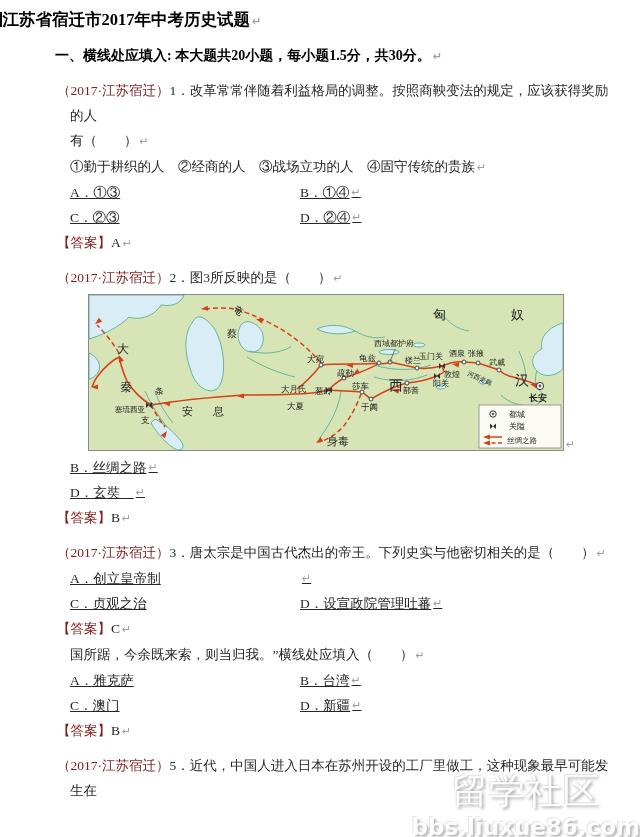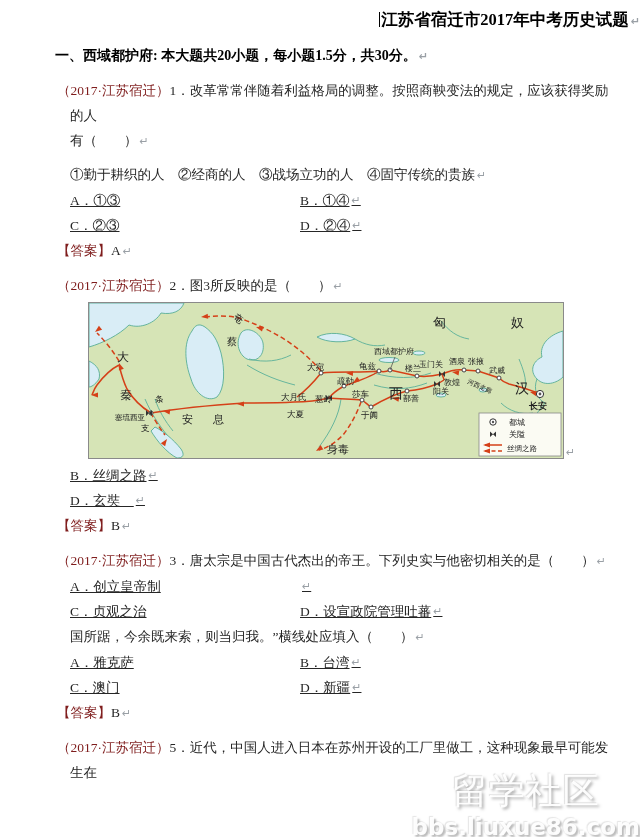--- a/index.html
+++ b/index.html
@@ -1,23 +1,23 @@
 <!DOCTYPE html>
 <html><head>
 <meta charset="utf-8">
 <style>
   html,body{margin:0;padding:0;width:640px;height:837px;overflow:hidden;background:#fff;}
   body{font-family:"Liberation Serif","DejaVu Serif",serif;color:#262626;font-size:13.5px;position:relative;}
   .doc{padding-top:8px;}
-  .title{ text-align:right;font-weight:bold;font-size:16.5px;color:#000;line-height:24px;}
+  .title{ text-align:left;font-weight:bold;font-size:16.5px;color:#000;line-height:24px;}
   .caret{display:inline-block;width:1.5px;height:15px;background:#000;vertical-align:-2px;margin-right:1px;}
   .section{font-weight:bold;font-size:14px;color:#000;margin:10px 0 0 55px;line-height:24px;}
   .stem{margin:9px 28px 0 70px;text-indent:-13px;line-height:25px;}
   .stem-cont{margin:0 28px 0 70px;line-height:25px;}
-  .subline{margin:8px 0 0 70px;line-height:25px;}
+  .subline{margin:0 0 0 70px;line-height:25px;}
   .opts{display:flex;margin:0 0 0 70px;line-height:25px;text-decoration:underline;}
   .col-a{width:230px;}
   .answer{margin:0 17px 0 57px;line-height:25px;}
   .red{color:#7f1d1d;}
   .pil{color:#9aa0a6;font-family:"DejaVu Sans",sans-serif;font-size:11px;margin-left:2px;}
   .maprow{display:flex;align-items:flex-end;margin:3px 0 4px 88px;}
   .map-frame{width:474px;height:155px;border:1px solid #8a8a8a;background:#d6e4b6;}
   .map-frame svg{display:block;}
   .wm{position:absolute;right:0px;bottom:-3px;text-align:center;font-family:"DejaVu Sans",sans-serif;pointer-events:none;}
   .wm1{font-size:36px;font-weight:normal;letter-spacing:1px;color:rgba(255,255,255,0.95);
@@ -25,21 +25,21 @@
   .wm2{font-size:23px;font-weight:bold;color:rgba(255,255,255,0.95);
        text-shadow:2px 2px 2px rgba(140,140,140,0.6), -1px -1px 1px rgba(190,190,190,0.4);line-height:26px;}
 </style>
 </head>
 <body>
 
 <div class="doc">
 
   <div class="title"><span class="caret"></span><span>江苏省宿迁市2017年中考历史试题</span><span class="pil">↵</span></div>
 
-  <div class="section"><span>一、西域都护府: 本大题共20小题，每小题1.5分，共30分。</span><span class="pil">↵</span></div>
+  <div class="section"><span>一、横线处应填入: 本大题共20小题，每小题1.5分，共30分。</span><span class="pil">↵</span></div>
 
   <div>
     <p class="stem"><span class="red">（2017·江苏宿迁）</span><span>1．改革常常伴随着利益格局的调整。按照商鞅变法的规定，应该获得奖励的人</span></p>
     <p class="stem-cont"><span>有（　　）</span><span class="pil">↵</span></p>
     <div class="subline"><span>①勤于耕织的人　②经商的人　③战场立功的人　④固守传统的贵族</span><span class="pil">↵</span></div>
     <div class="opts">
         <span class="col-a">A．①③</span>
         <span>B．①④</span>
         <span class="pil">↵</span>
       </div>
@@ -218,20 +218,21 @@
     <p class="stem"><span class="red">（2017·江苏宿迁）</span><span>3．唐太宗是中国古代杰出的帝王。下列史实与他密切相关的是（　　）</span><span class="pil">↵</span></p>
     <div class="opts">
         <span class="col-a">A．创立皇帝制</span>
         <span class="pil">↵</span>
       </div>
     <div class="opts">
         <span class="col-a">C．贞观之治</span>
         <span>D．设宣政院管理吐蕃</span>
         <span class="pil">↵</span>
       </div>
+    <p class="answer"><span class="red">【答案】</span><span>C</span><span class="pil">↵</span></p>
   </div>
 
   <div>
     <p class="stem-cont"><span>国所踞，今余既来索，则当归我。”横线处应填入（　　）</span><span class="pil">↵</span></p>
     <div class="opts">
         <span class="col-a">A．雅克萨</span>
         <span>B．台湾</span>
         <span class="pil">↵</span>
       </div>
     <div class="opts">

